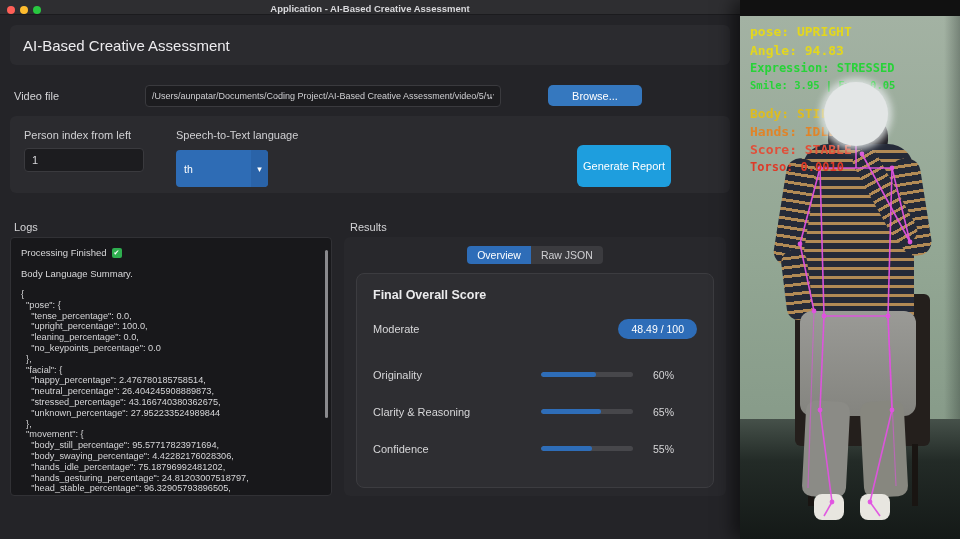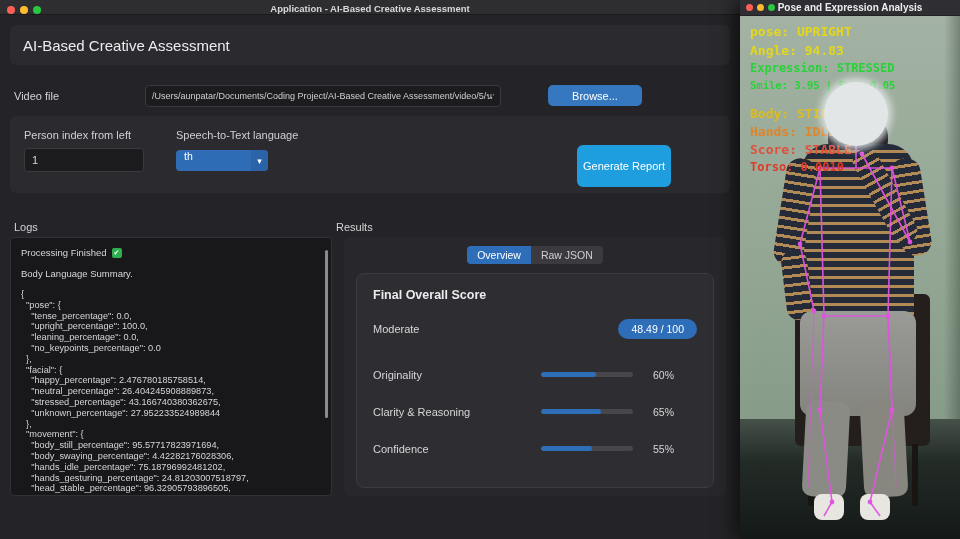--- a/index.html
+++ b/index.html
@@ -20,27 +20,27 @@
   .header-title { font-size:15px; color:#ecebee; }
 
   .vf-label { position:absolute; left:14px; top:90px; font-size:11px; color:#d4d4d7; }
   .vf-input { position:absolute; left:145px; top:85px; width:356px; height:22px; background:#1c1c1f; border:1px solid #3a3a3e; border-radius:4px; color:#cfcfd2; font-size:9px; padding:0 6px; font-family:"Liberation Sans",sans-serif; overflow:hidden; }
   .browse-btn { position:absolute; left:548px; top:85px; width:94px; height:21px; background:#3578bf; border:none; border-radius:5px; color:#fff; font-size:11px; font-family:"Liberation Sans",sans-serif; }
 
   .params-card { position:absolute; left:10px; top:116px; width:720px; height:77px; background:#2b2b2f; border-radius:6px; }
   .p-label1 { position:absolute; left:14px; top:13px; font-size:11px; color:#d0d0d3; }
   .p-label2 { position:absolute; left:166px; top:13px; font-size:11px; color:#d0d0d3; }
   .p-input  { position:absolute; left:14px; top:32px; width:120px; height:24px; background:#1c1c1f; border:1px solid #3a3a3e; border-radius:4px; color:#d7d7da; font-size:11px; padding:0 7px; font-family:"Liberation Sans",sans-serif; }
-  .p-select { position:absolute; left:166px; top:34px; width:92px; height:21px; background:#2e6cb5; border-radius:4px; display:flex; align-items:flex-start; overflow:hidden; }
+  .p-select { position:absolute; left:166px; top:34px; width:92px; height:37px; background:#2e6cb5; border-radius:4px; display:flex; align-items:center; overflow:hidden; }
   .p-select .sel-text { flex:1; color:#fff; font-size:10.5px; padding-left:8px; }
   .p-select .sel-chev { width:17px; height:100%; background:#2a63a8; color:#fff; font-size:9px; display:flex; align-items:center; justify-content:center; }
   .gen-btn { position:absolute; left:567px; top:29px; width:94px; height:42px; background:#1e9ede; border:none; border-radius:6px; color:#fff; font-size:11px; font-family:"Liberation Sans",sans-serif; }
 
   .logs-label    { position:absolute; left:14px;  top:221px; font-size:11px; color:#d4d4d7; }
-  .results-label { position:absolute; left:336px; top:221px; font-size:11px; color:#d4d4d7; }
+  .results-label { position:absolute; left:350px; top:221px; font-size:11px; color:#d4d4d7; }
 
   .logs-panel { position:absolute; left:10px; top:237px; width:322px; height:259px; background:#18181b; border:1px solid #313135; border-radius:4px; padding:9px 10px; overflow:hidden; }
   .log-line1 { font-size:9.5px; color:#d8d8da; display:flex; align-items:center; }
   .check { display:inline-block; background:#2eae4f; color:#fff; font-size:7px; width:10px; height:10px; line-height:10px; text-align:center; border-radius:2px; margin-left:5px; }
   .log-summary { margin-top:10px; font-size:9.5px; color:#d8d8da; }
   .log-json { margin-top:10px; font-size:9.2px; line-height:10.8px; color:#d6d6d8; white-space:pre; font-family:"Liberation Sans",sans-serif; }
   .logs-scrollbar { position:absolute; right:3px; top:12px; width:3px; height:168px; background:#8a8a8e; border-radius:2px; }
 
   .results-panel { position:absolute; left:344px; top:237px; width:382px; height:259px; background:#28282c; border-radius:6px; }
   .tabs { position:absolute; top:9px; left:0; right:0; display:flex; justify-content:center; }
@@ -201,28 +201,20 @@
             </span>
           <span class="metric-pct">55%</span>
         </div>
       </div>
     </div>
   </div>
 
 </div>
 
 <div class="pose-window">
-  <div class="pose-titlebar">
-    <div class="lights">
-      <span class="light red"></span>
-      <span class="light yellow"></span>
-      <span class="light green"></span>
-    </div>
-    <div class="pose-tb-title">Pose and Expression Analysis</div>
-  </div>
 
   <div class="video">
     <div class="wall-edge"></div>
     <div class="floor"></div>
     <div class="chair"></div>
     <div class="chair-leg-l"></div>
     <div class="chair-leg-r"></div>
     <div class="hair"></div>
 
     <div class="torso stripes"></div>

